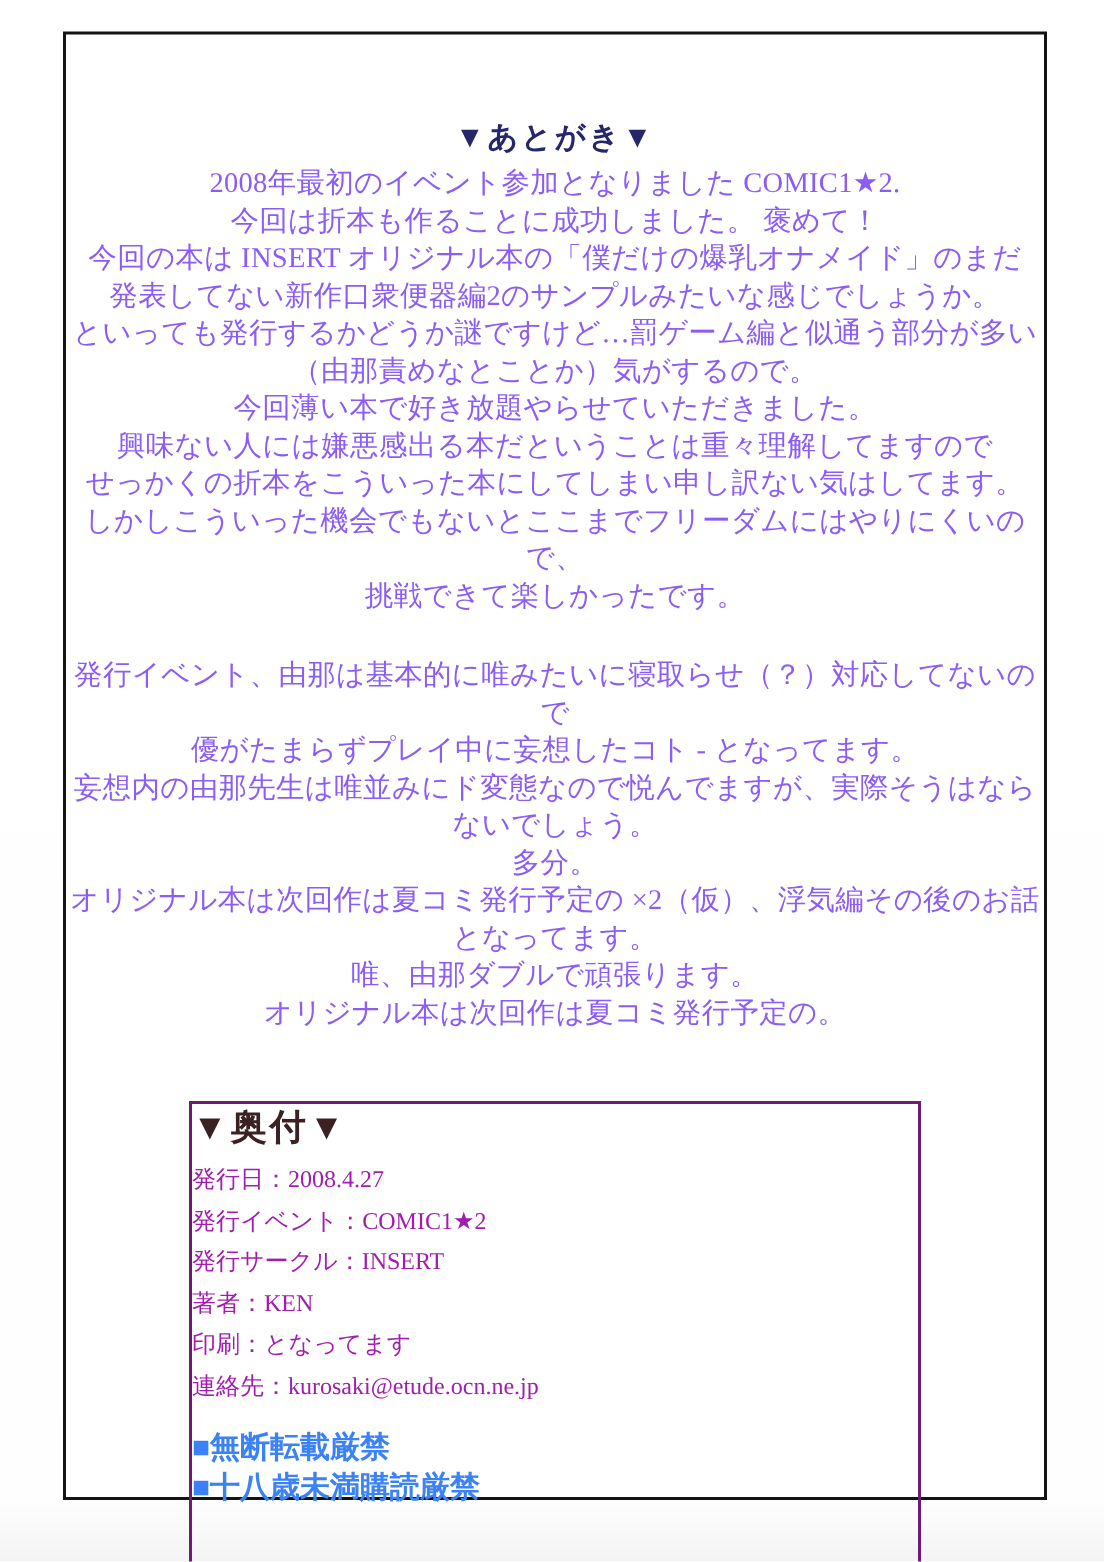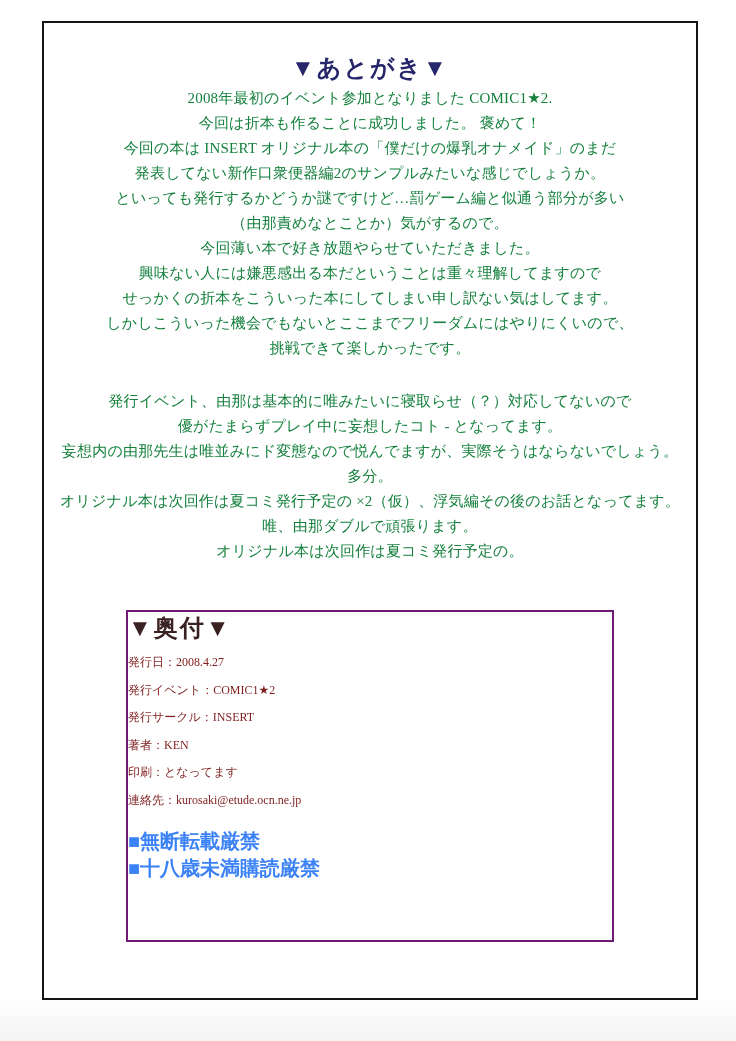--- a/index.html
+++ b/index.html
@@ -21,34 +21,34 @@
     position: absolute;
     left: 42px;
     top: 21px;
     width: 656px;
     height: 979px;
     border: 2px solid #141414;
     box-sizing: border-box;
     background: #ffffff;
   }
   .afterword-title {
-    margin-top: 30px;
+    margin-top: 54px;
     height: 30px;
     line-height: 30px;
     text-align: center;
-    font-size: 24px;
+    font-size: 20px;
     font-weight: bold;
     letter-spacing: 2px;
     color: #26266a;
   }
   .para {
     text-align: center;
-    font-size: 15px;
+    font-size: 19px;
     line-height: 25px;
-    color: #15803d;
+    color: #8b5cf6;
     letter-spacing: 0.2px;
   }
   .para-1 { margin-top: 3px; }
   .para-2 { margin-top: 28px; }
   .colophon-box {
     margin: 46px auto 0 auto;
     width: 488px;
     height: 332px;
     border: 2px solid #701a75;
     box-sizing: border-box;
@@ -58,23 +58,23 @@
   .colophon-title {
     height: 30px;
     line-height: 30px;
     font-size: 24px;
     font-weight: bold;
     letter-spacing: 2px;
     color: #3a2222;
   }
   .colophon-lines {
     margin-top: 6px;
-    font-size: 12px;
+    font-size: 16px;
     line-height: 27.5px;
-    color: #7f1d1d;
+    color: #a21caf;
   }
   .colophon-warnings {
     margin-top: 14px;
     font-size: 20px;
     font-weight: bold;
     line-height: 27px;
     color: #3b82f6;
   }
 </style>
 </head>

